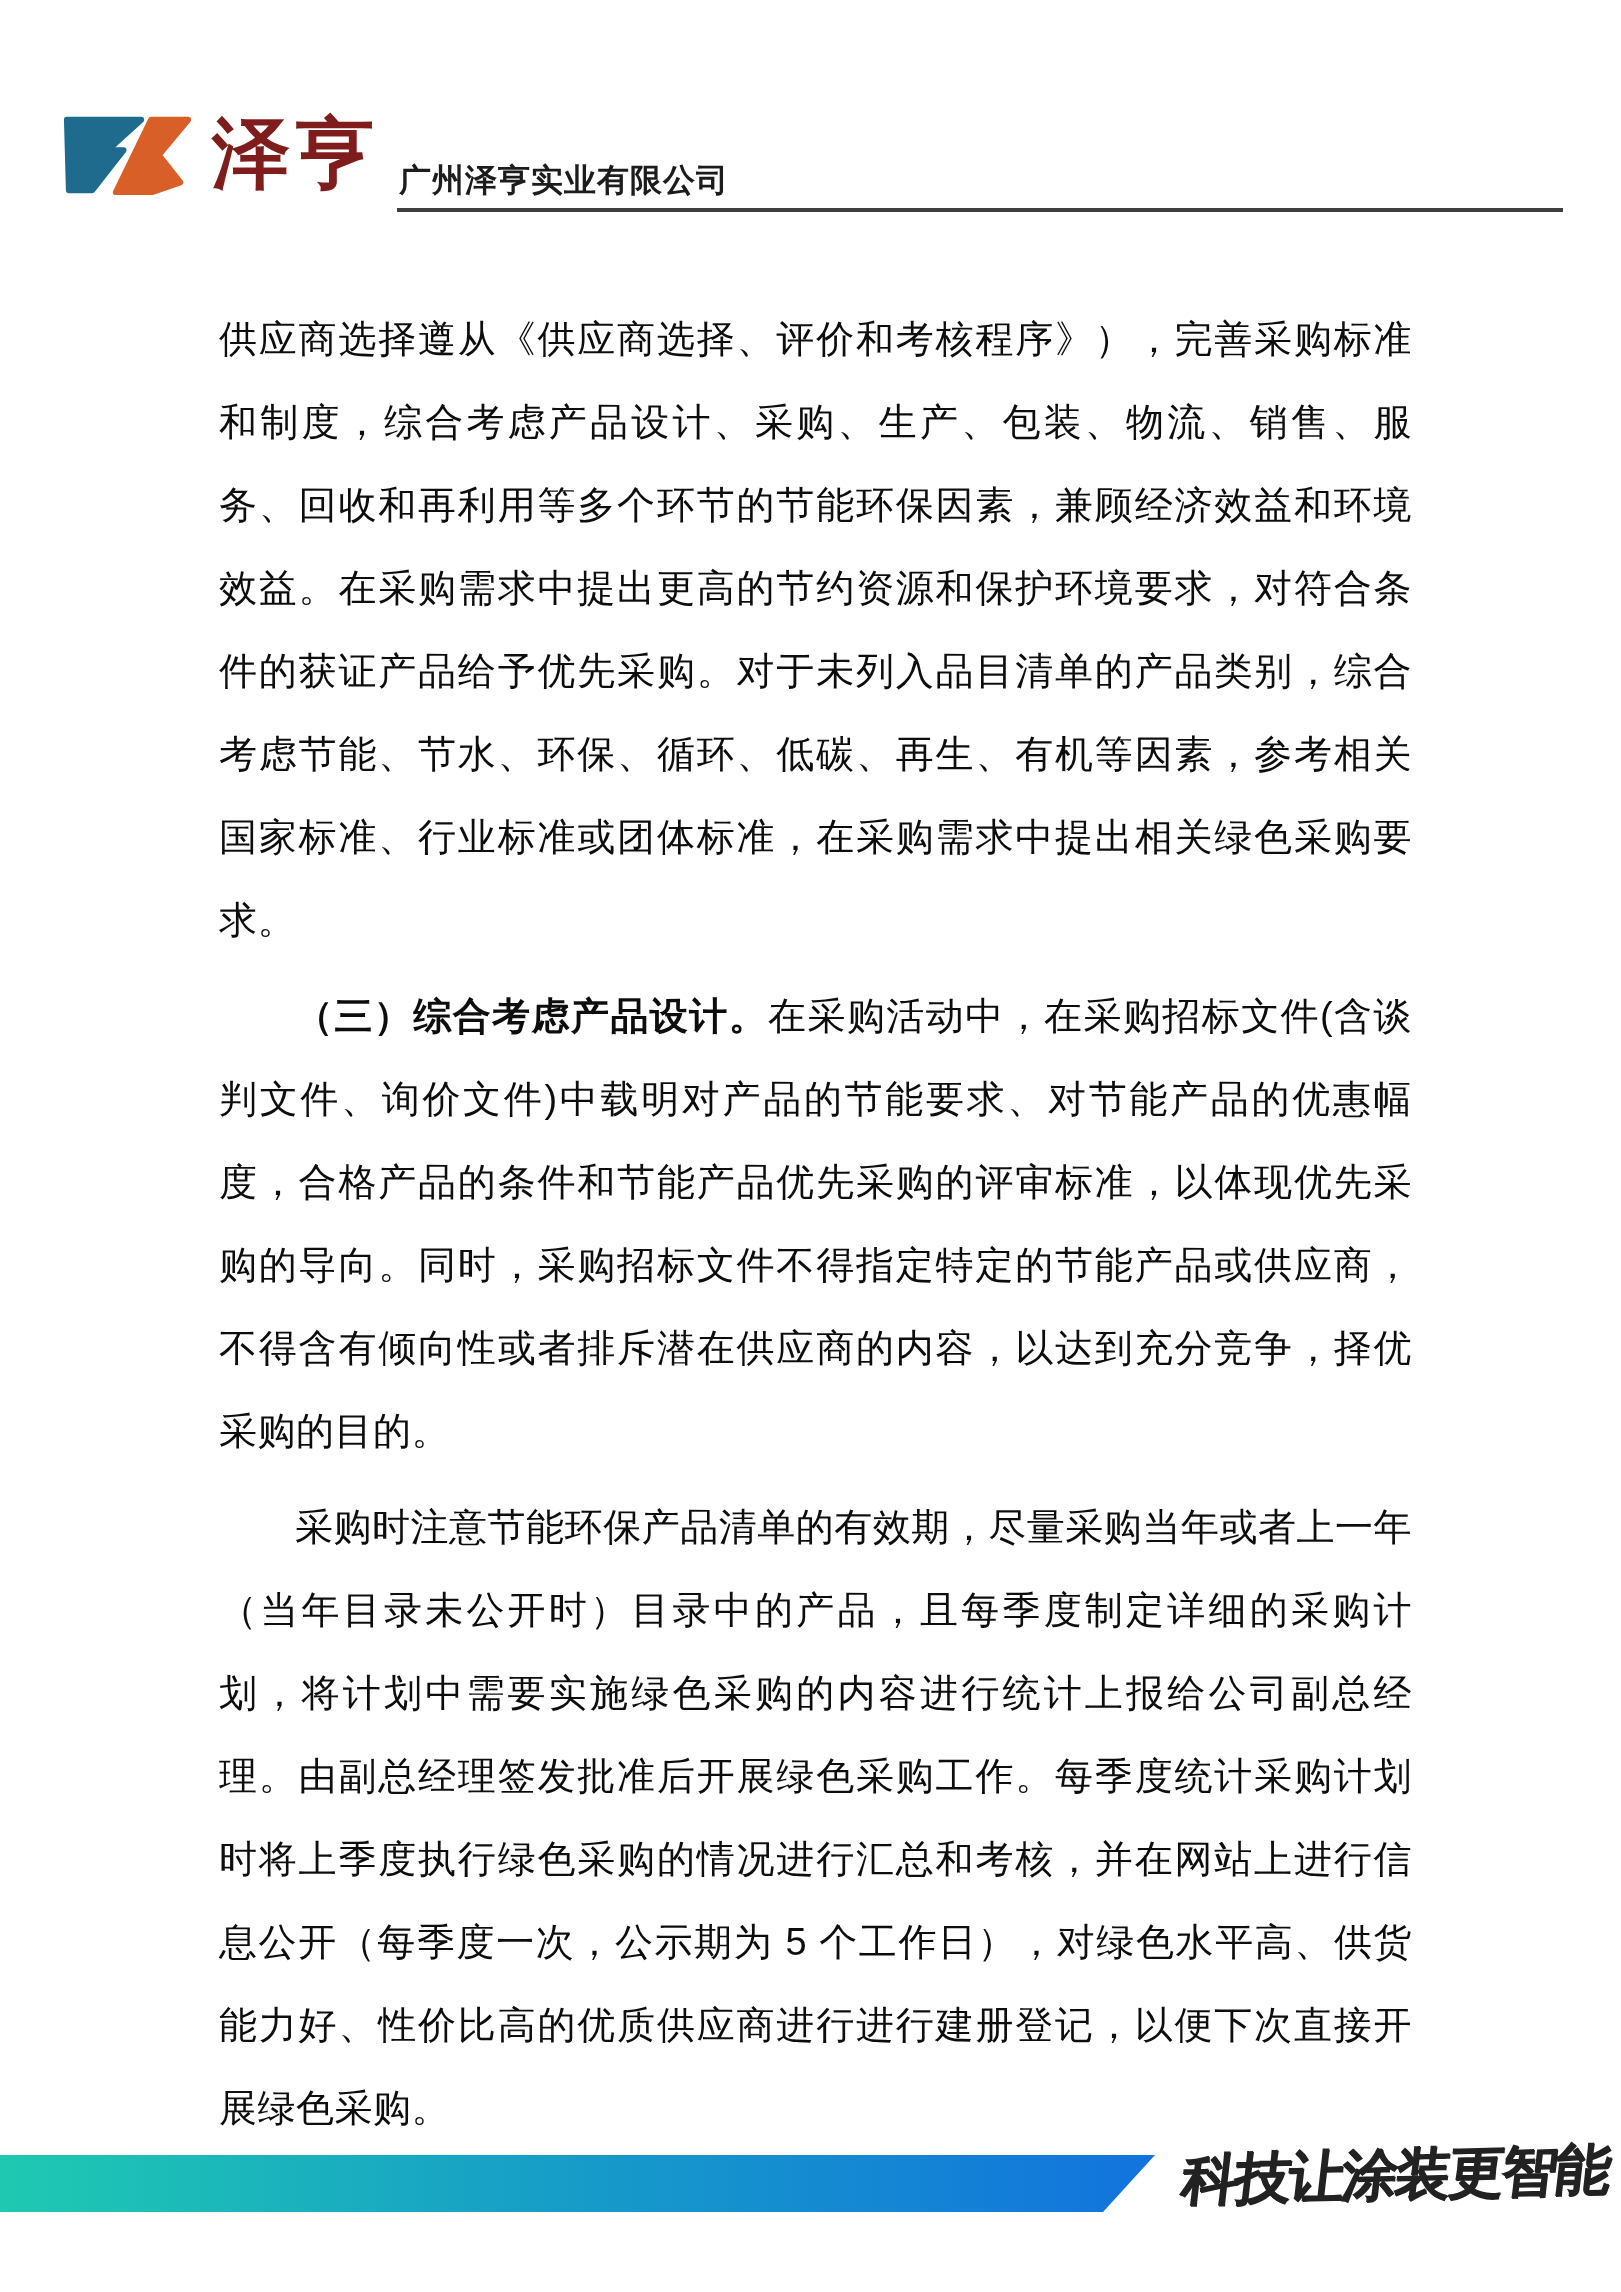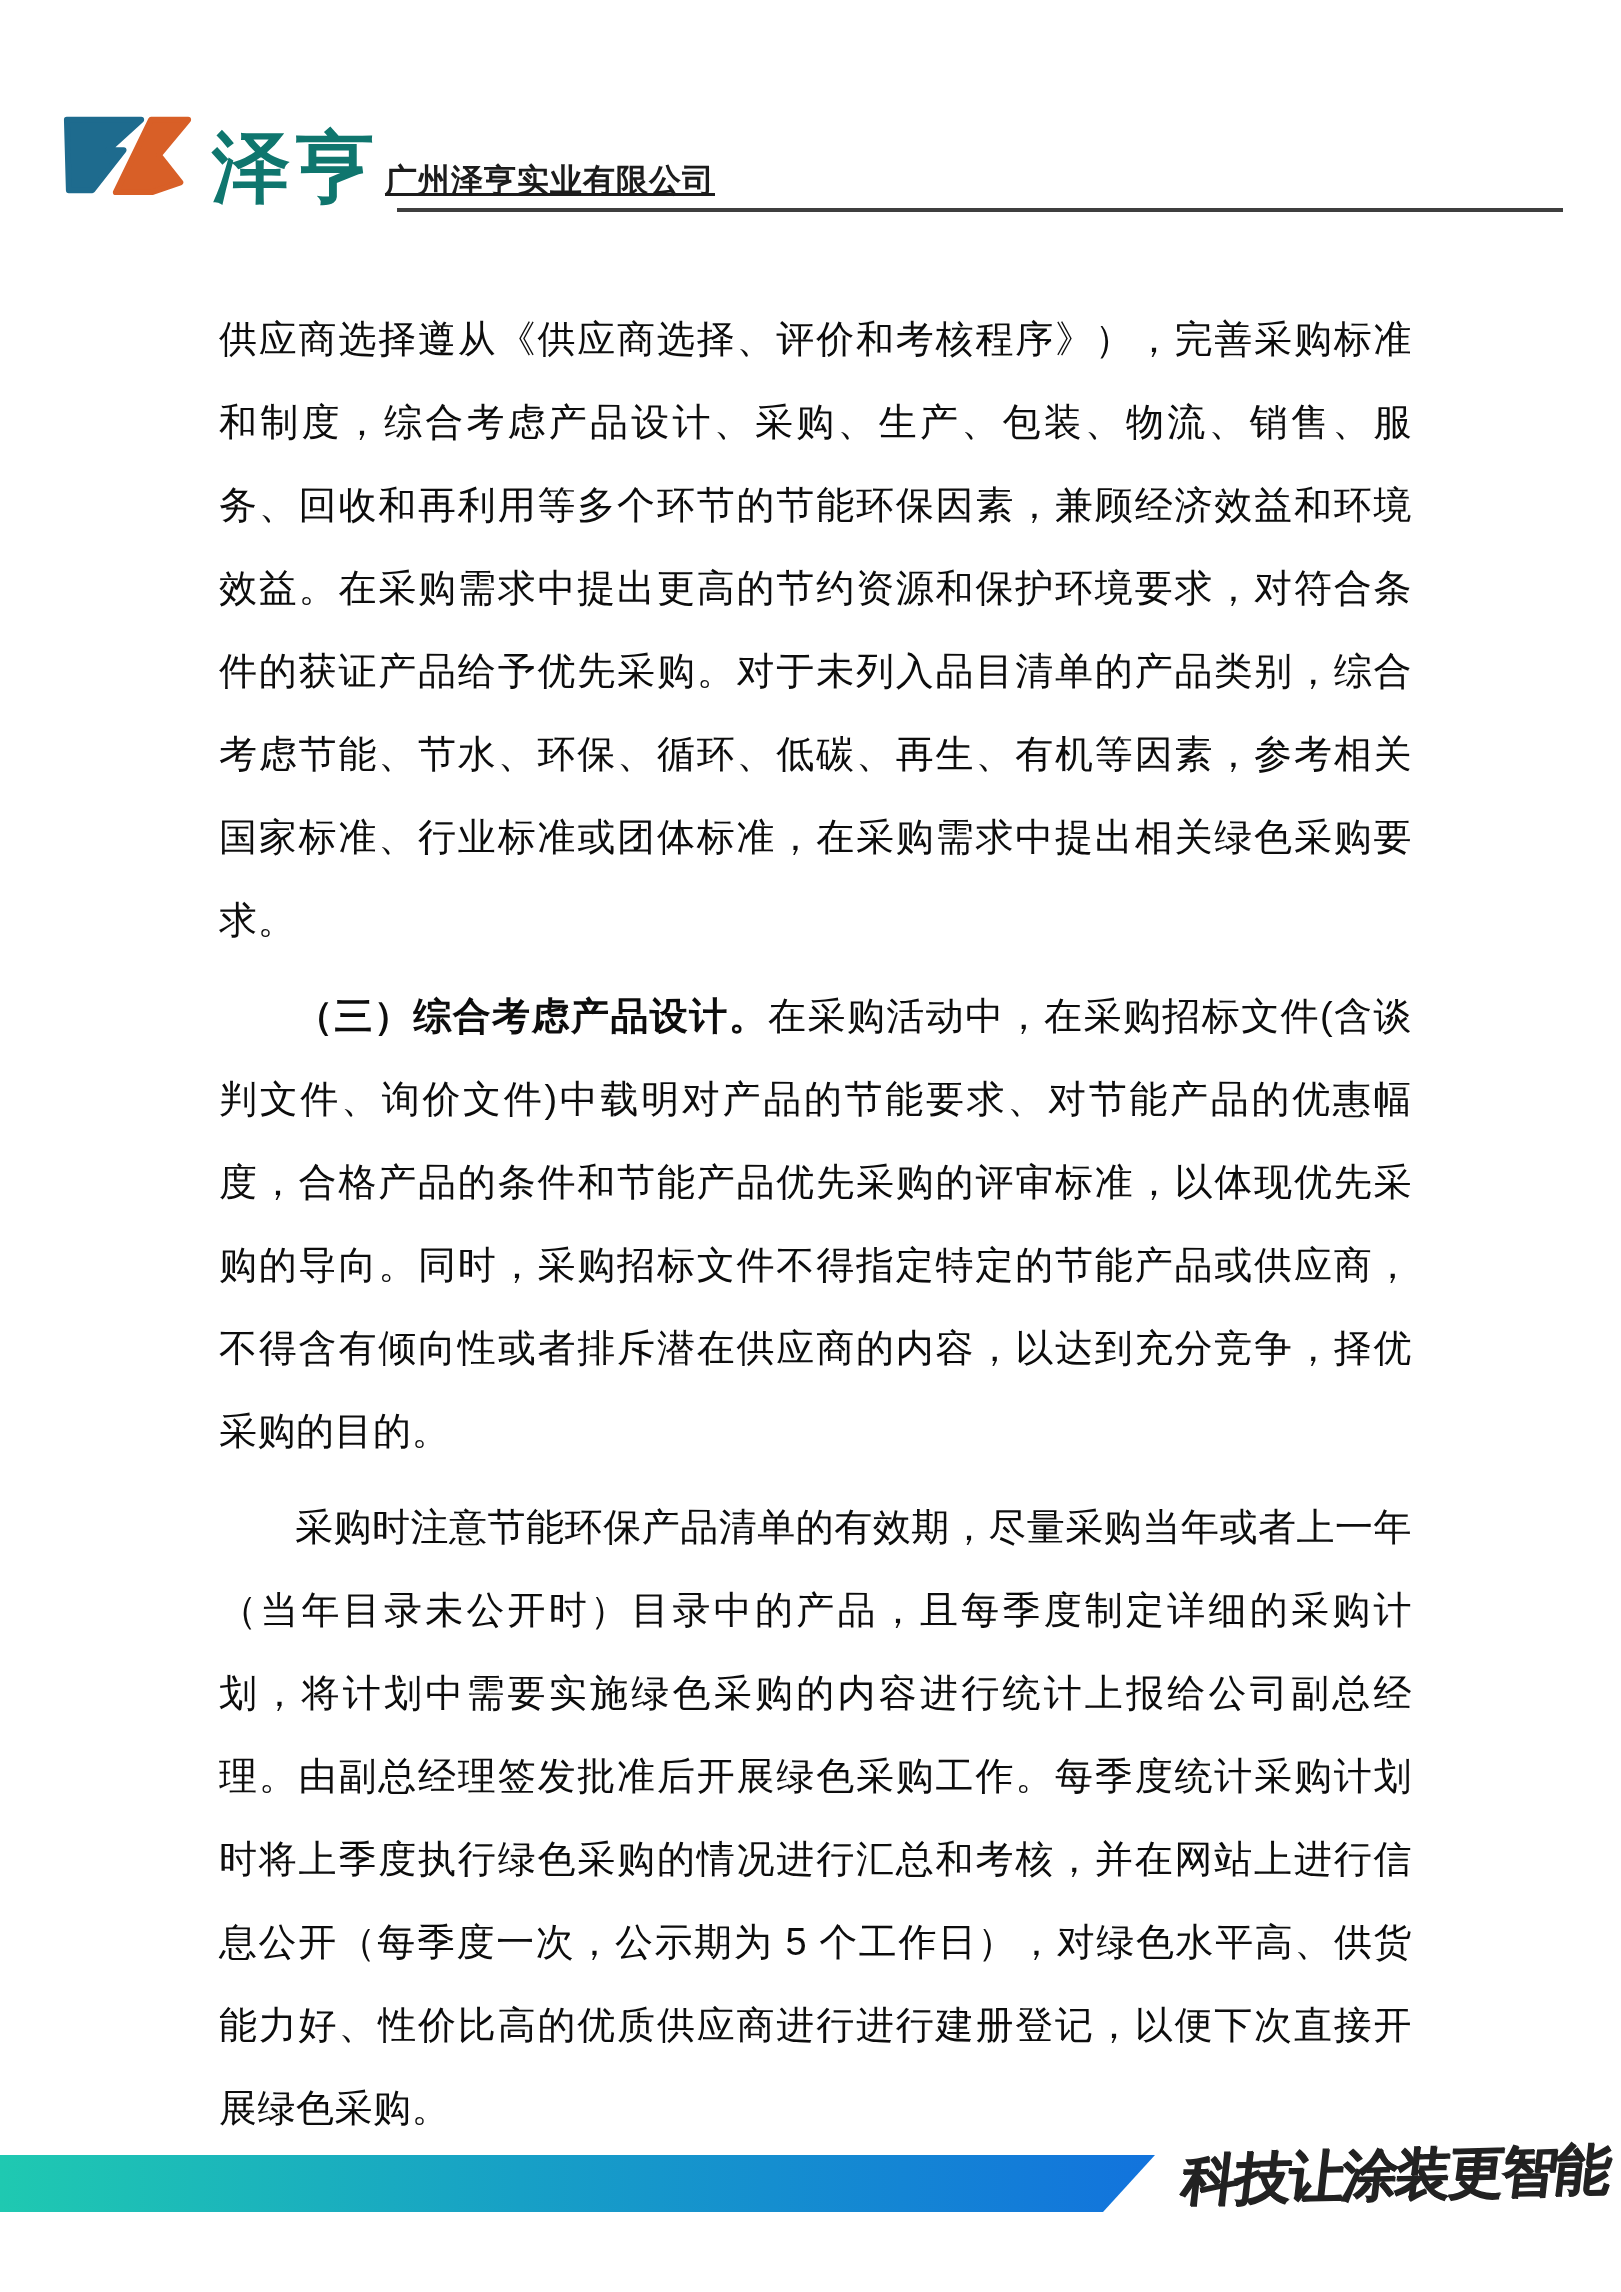--- a/index.html
+++ b/index.html
@@ -6,29 +6,28 @@
   .page{
     position:relative;
     width:1621px;height:2293px;
     background:#ffffff;
     font-family:"Liberation Sans",sans-serif;
     overflow:hidden;
   }
   
   .logo-svg{position:absolute;left:57px;top:110px;}
   .brand{
-    position:absolute;left:212px;top:128px;
+    position:absolute;left:212px;top:114px;
     font-size:78px;line-height:1;font-weight:700;
-    letter-spacing:5.9px;color:#0f766e;
+    letter-spacing:5.9px;color:#7f1d1d;
   }
   .company{
-    position:absolute;left:385px;top:161px;
+    position:absolute;left:399px;top:161px;
     font-size:32px;line-height:1.2;font-weight:700;color:#1c1c1c;
     letter-spacing:1px;
-    text-decoration:underline;
   }
   .header-rule{
     position:absolute;left:397px;top:208px;
     width:1166px;height:3.9px;background:#3f3f3f;
   }
   
   .content{
     position:absolute;left:206px;top:285px;width:1219px;
     font-size:38px;line-height:83px;color:#0d0d0d;
     text-align:justify;letter-spacing:0.5px;

